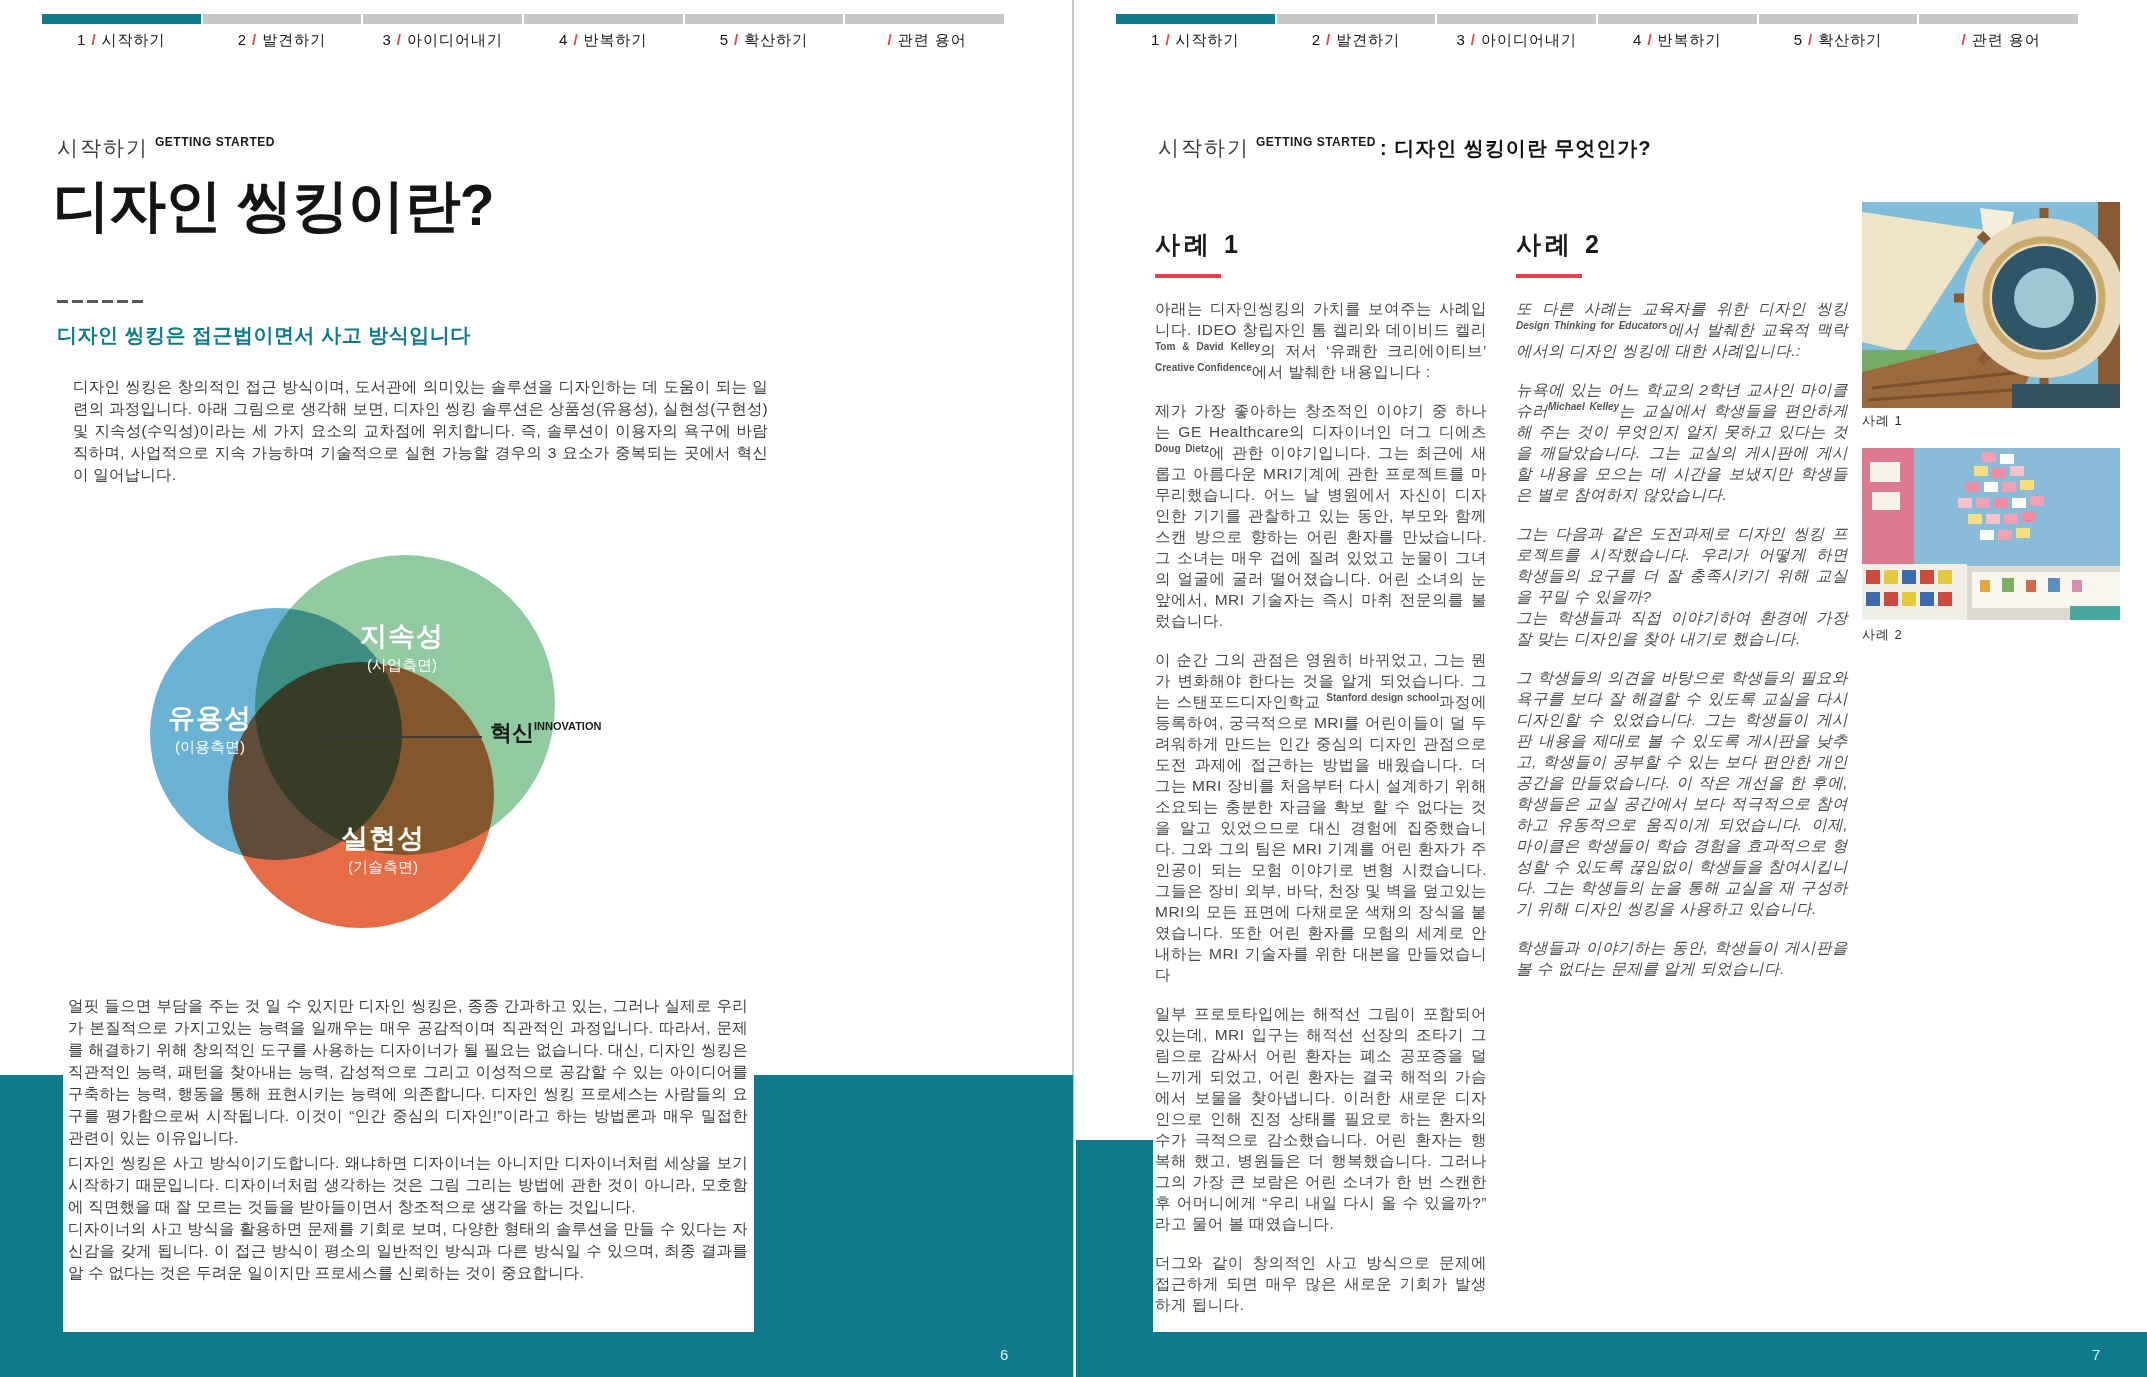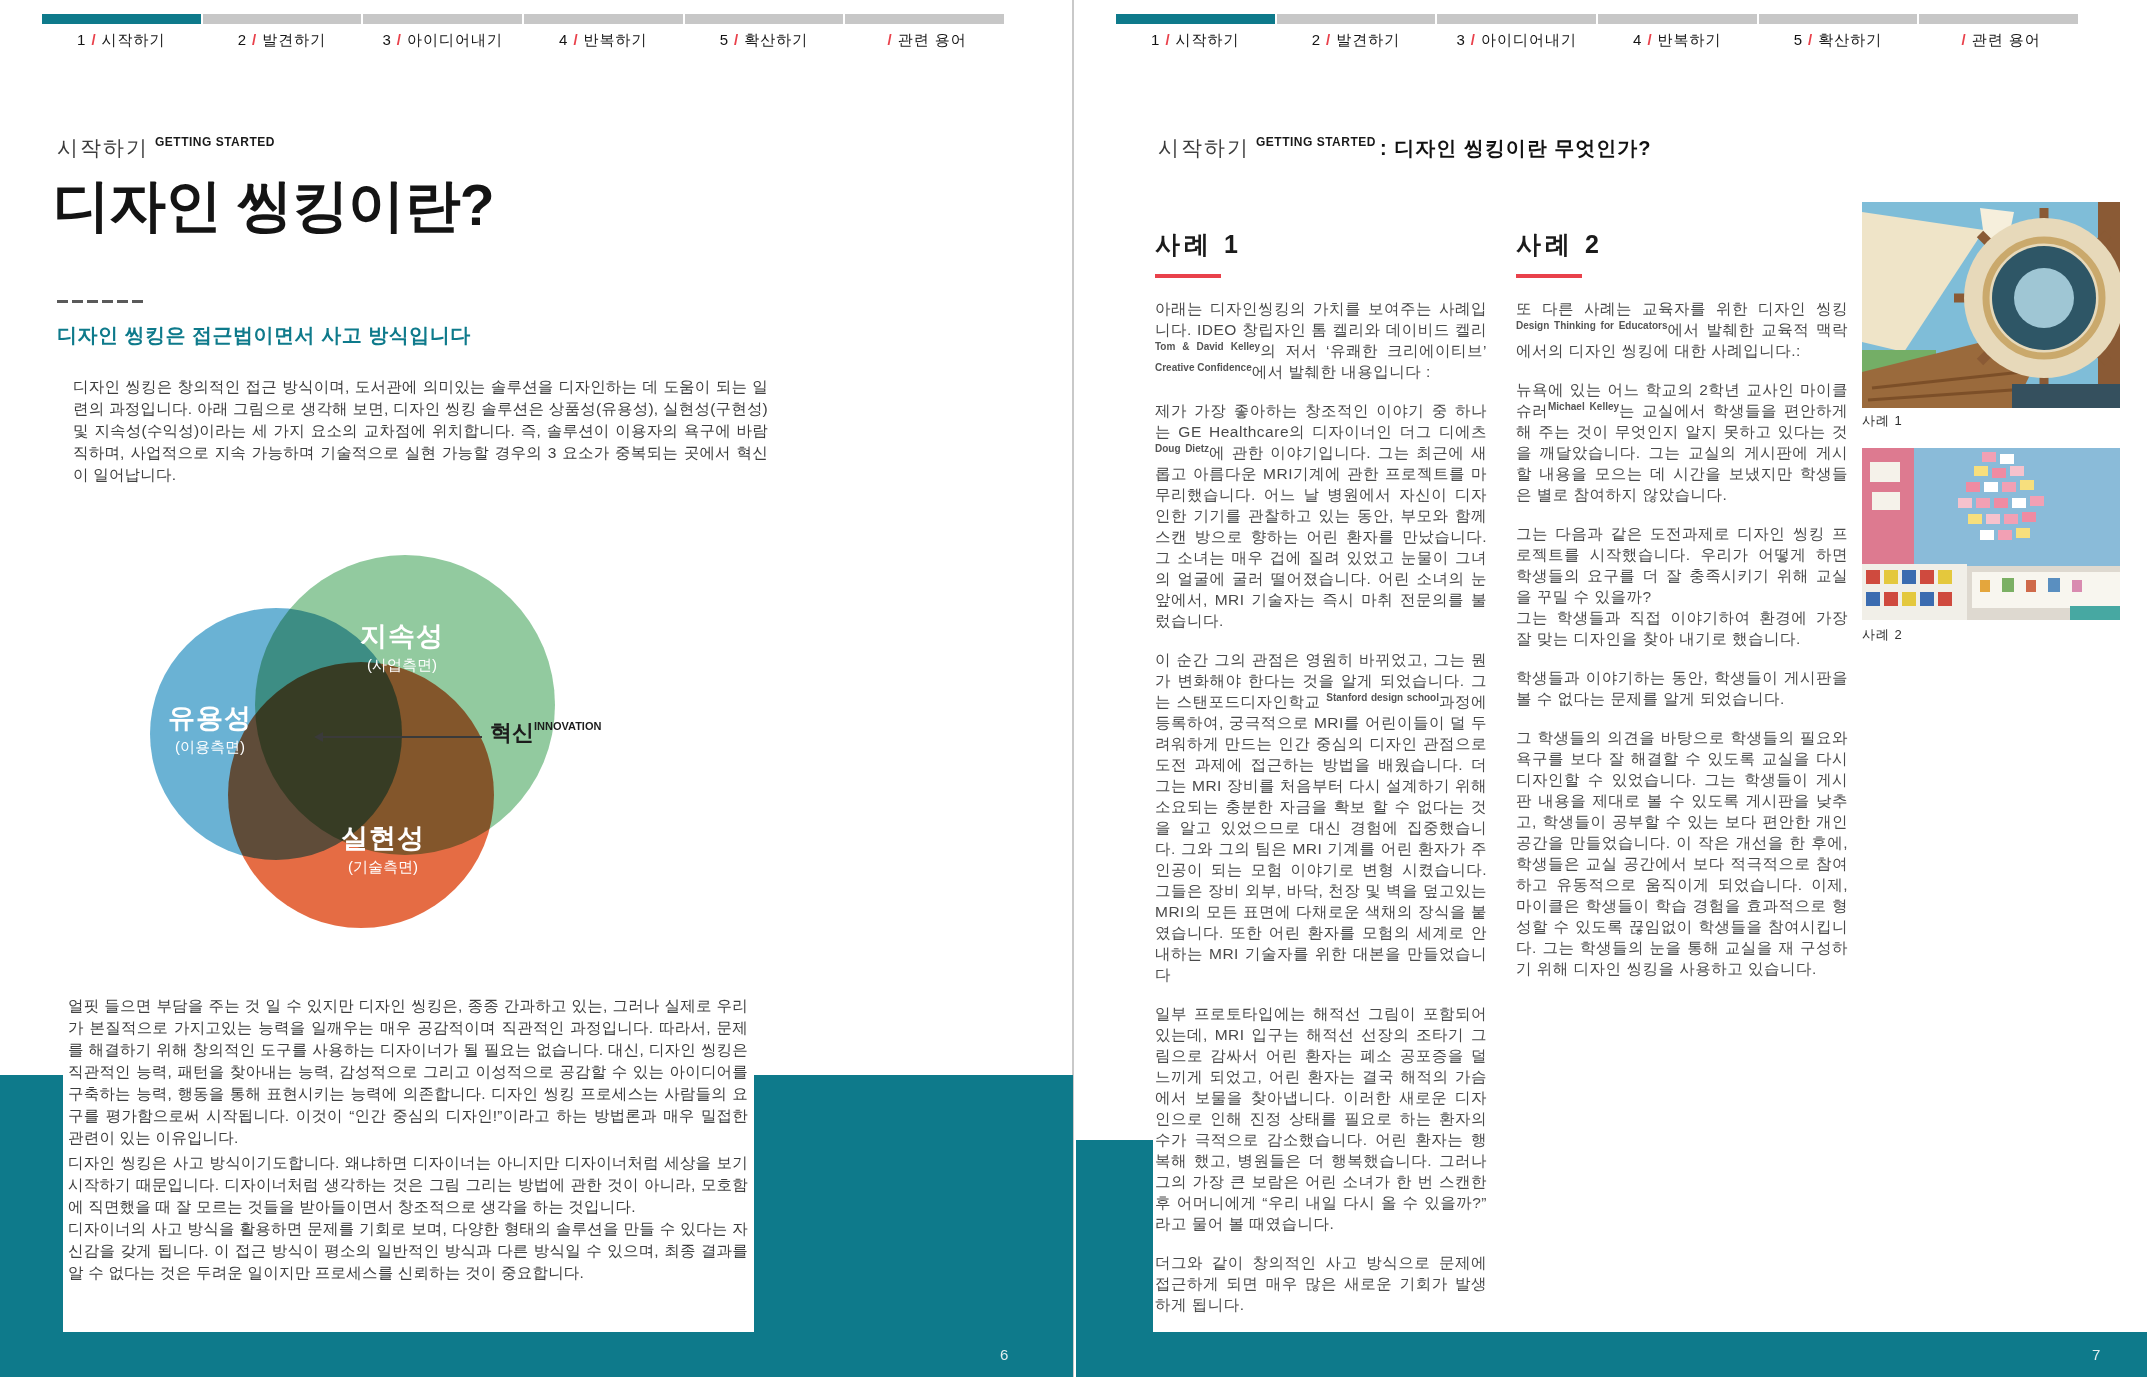--- a/index.html
+++ b/index.html
@@ -57,21 +57,21 @@
 
   
   .case-head{position:absolute;font-size:25px;font-weight:700;color:#1b1b1b;letter-spacing:4px;white-space:nowrap;}
   .case-underline{position:absolute;width:66px;height:4px;}
   .ch1,.cu1{left:81px;}  .ch2,.cu2{left:442px;}
   .case-head{top:228px;} .case-underline{top:274px;}
   .col{position:absolute;top:298px;width:332px;font-size:15.5px;line-height:21px;
        color:#4a4a4a;text-align:justify;letter-spacing:.5px;}
   .col p{margin:0 0 18px 0;}
   .col sup{font-size:10px;font-weight:700;color:#555;letter-spacing:0;line-height:0;vertical-align:6px;}
-  .col1{left:81px;} .col2{left:442px;}
+  .col1{left:81px;} .col2{left:442px;font-style:italic;}
 
   .photo{position:absolute;left:788px;width:258px;overflow:hidden;}
   .photo1{top:202px;height:206px;}
   .photo2{top:448px;height:172px;}
   .caption{position:absolute;left:788px;font-size:13px;color:#2e2e2e;letter-spacing:1px;}
   .cap1{top:412px;} .cap2{top:626px;}
 
   .r-left-strip{position:absolute;left:2px;top:1140px;width:77px;height:237px;z-index:1;}
   .r-bottom-band{position:absolute;left:2px;top:1332px;width:1071px;height:45px;z-index:1;}
 </style>
@@ -194,22 +194,22 @@
       <p><span>제가 가장 좋아하는 창조적인 이야기 중 하나는 GE Healthcare의 디자이너인 더그 디에츠</span><sup>Doug Dietz</sup><span>에 관한 이야기입니다. 그는 최근에 새롭고 아름다운 MRI기계에 관한 프로젝트를 마무리했습니다. 어느 날 병원에서 자신이 디자인한 기기를 관찰하고 있는 동안, 부모와 함께 스캔 방으로 향하는 어린 환자를 만났습니다. 그 소녀는 매우 겁에 질려 있었고 눈물이 그녀의 얼굴에 굴러 떨어졌습니다. 어린 소녀의 눈앞에서, MRI 기술자는 즉시 마취 전문의를 불렀습니다.</span></p>
       <p><span>이 순간 그의 관점은 영원히 바뀌었고, 그는 뭔가 변화해야 한다는 것을 알게 되었습니다. 그는 스탠포드디자인학교 </span><sup>Stanford design school</sup><span>과정에 등록하여, 궁극적으로 MRI를 어린이들이 덜 두려워하게 만드는 인간 중심의 디자인 관점으로 도전 과제에 접근하는 방법을 배웠습니다. 더그는 MRI 장비를 처음부터 다시 설계하기 위해 소요되는 충분한 자금을 확보 할 수 없다는 것을 알고 있었으므로 대신 경험에 집중했습니다. 그와 그의 팀은 MRI 기계를 어린 환자가 주인공이 되는 모험 이야기로 변형 시켰습니다. 그들은 장비 외부, 바닥, 천장 및 벽을 덮고있는 MRI의 모든 표면에 다채로운 색채의 장식을 붙였습니다. 또한 어린 환자를 모험의 세계로 안내하는 MRI 기술자를 위한 대본을 만들었습니다</span></p>
       <p><span>일부 프로토타입에는 해적선 그림이 포함되어 있는데, MRI 입구는 해적선 선장의 조타기 그림으로 감싸서 어린 환자는 폐소 공포증을 덜 느끼게 되었고, 어린 환자는 결국 해적의 가슴에서 보물을 찾아냅니다. 이러한 새로운 디자인으로 인해 진정 상태를 필요로 하는 환자의 수가 극적으로 감소했습니다. 어린 환자는 행복해 했고, 병원들은 더 행복했습니다. 그러나 그의 가장 큰 보람은 어린 소녀가 한 번 스캔한 후 어머니에게 “우리 내일 다시 올 수 있을까?” 라고 물어 볼 때였습니다.</span></p>
       <p><span>더그와 같이 창의적인 사고 방식으로 문제에 접근하게 되면 매우 많은 새로운 기회가 발생하게 됩니다.</span></p>
     </div>
 
     <div class="col col2">
       <p><span>또 다른 사례는 교육자를 위한 디자인 씽킹</span><sup>Design Thinking for Educators</sup><span>에서 발췌한 교육적 맥락에서의 디자인 씽킹에 대한 사례입니다.:</span></p>
       <p><span>뉴욕에 있는 어느 학교의 2학년 교사인 마이클 슈러</span><sup>Michael Kelley</sup><span>는 교실에서 학생들을 편안하게 해 주는 것이 무엇인지 알지 못하고 있다는 것을 깨달았습니다. 그는 교실의 게시판에 게시할 내용을 모으는 데 시간을 보냈지만 학생들은 별로 참여하지 않았습니다.</span></p>
       <p><span>그는 다음과 같은 도전과제로 디자인 씽킹 프로젝트를 시작했습니다. 우리가 어떻게 하면 학생들의 요구를 더 잘 충족시키기 위해 교실을 꾸밀 수 있을까?</span><br><span>그는 학생들과 직접 이야기하여 환경에 가장 잘 맞는 디자인을 찾아 내기로 했습니다.</span></p>
+      <p><span>그 학생들의 의견을 바탕으로 학생들의 필요와 욕구를 보다 잘 해결할 수 있도록 교실을 다시 디자인할 수 있었습니다. 그는 학생들이 게시판 내용을 제대로 볼 수 있도록 게시판을 낮추고, 학생들이 공부할 수 있는 보다 편안한 개인 공간을 만들었습니다. 이 작은 개선을 한 후에, 학생들은 교실 공간에서 보다 적극적으로 참여하고 유동적으로 움직이게 되었습니다. 이제, 마이클은 학생들이 학습 경험을 효과적으로 형성할 수 있도록 끊임없이 학생들을 참여시킵니다. 그는 학생들의 눈을 통해 교실을 재 구성하기 위해 디자인 씽킹을 사용하고 있습니다.</span></p>
       <p><span>학생들과 이야기하는 동안, 학생들이 게시판을 볼 수 없다는 문제를 알게 되었습니다.</span></p>
-      <p><span>그 학생들의 의견을 바탕으로 학생들의 필요와 욕구를 보다 잘 해결할 수 있도록 교실을 다시 디자인할 수 있었습니다. 그는 학생들이 게시판 내용을 제대로 볼 수 있도록 게시판을 낮추고, 학생들이 공부할 수 있는 보다 편안한 개인 공간을 만들었습니다. 이 작은 개선을 한 후에, 학생들은 교실 공간에서 보다 적극적으로 참여하고 유동적으로 움직이게 되었습니다. 이제, 마이클은 학생들이 학습 경험을 효과적으로 형성할 수 있도록 끊임없이 학생들을 참여시킵니다. 그는 학생들의 눈을 통해 교실을 재 구성하기 위해 디자인 씽킹을 사용하고 있습니다.</span></p>
     </div>
 
     <div class="photo photo1">
       <svg width="258" height="206" viewBox="0 0 258 206" xmlns="http://www.w3.org/2000/svg">
         <rect width="258" height="206" fill="#7fbdd8"></rect>
         <polygon points="0,10 122,28 42,150 0,140" fill="#efe4c8"></polygon>
         <polygon points="118,6 152,10 132,108" fill="#f6efdc"></polygon>
         <rect x="0" y="148" width="74" height="34" fill="#74ae66"></rect>
         <polygon points="0,206 152,206 180,148 120,140 0,170" fill="#9a6a3c"></polygon>
         <line x1="10" y1="186" x2="160" y2="170" stroke="#7c4f28" stroke-width="3"></line>

